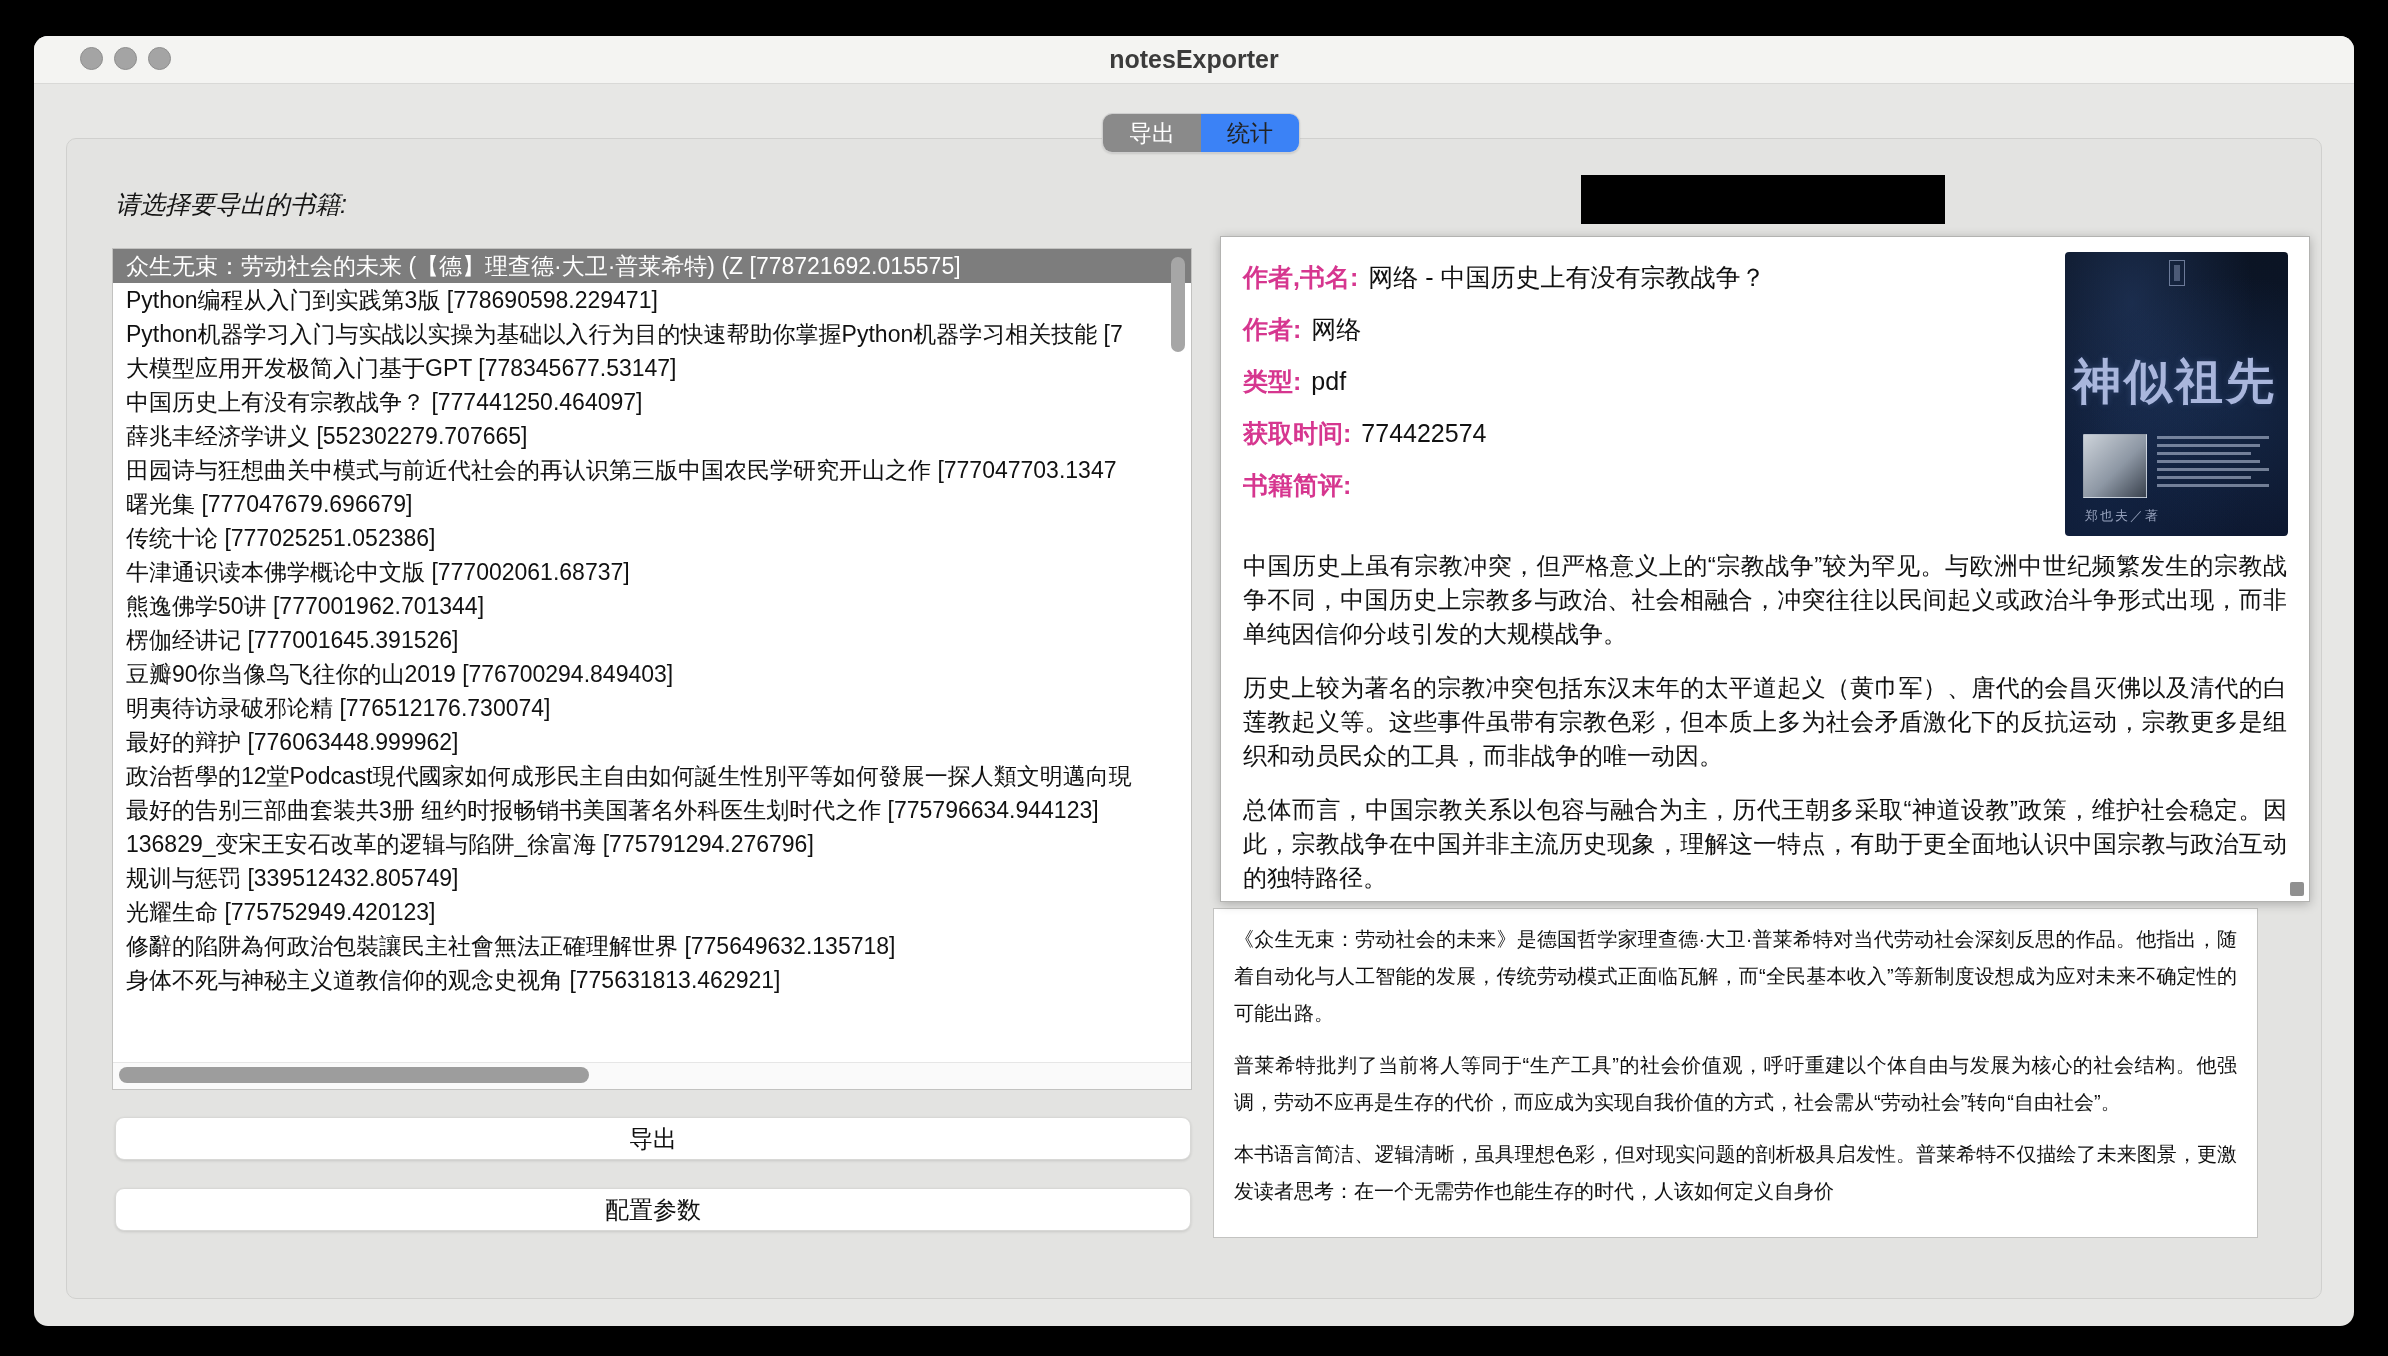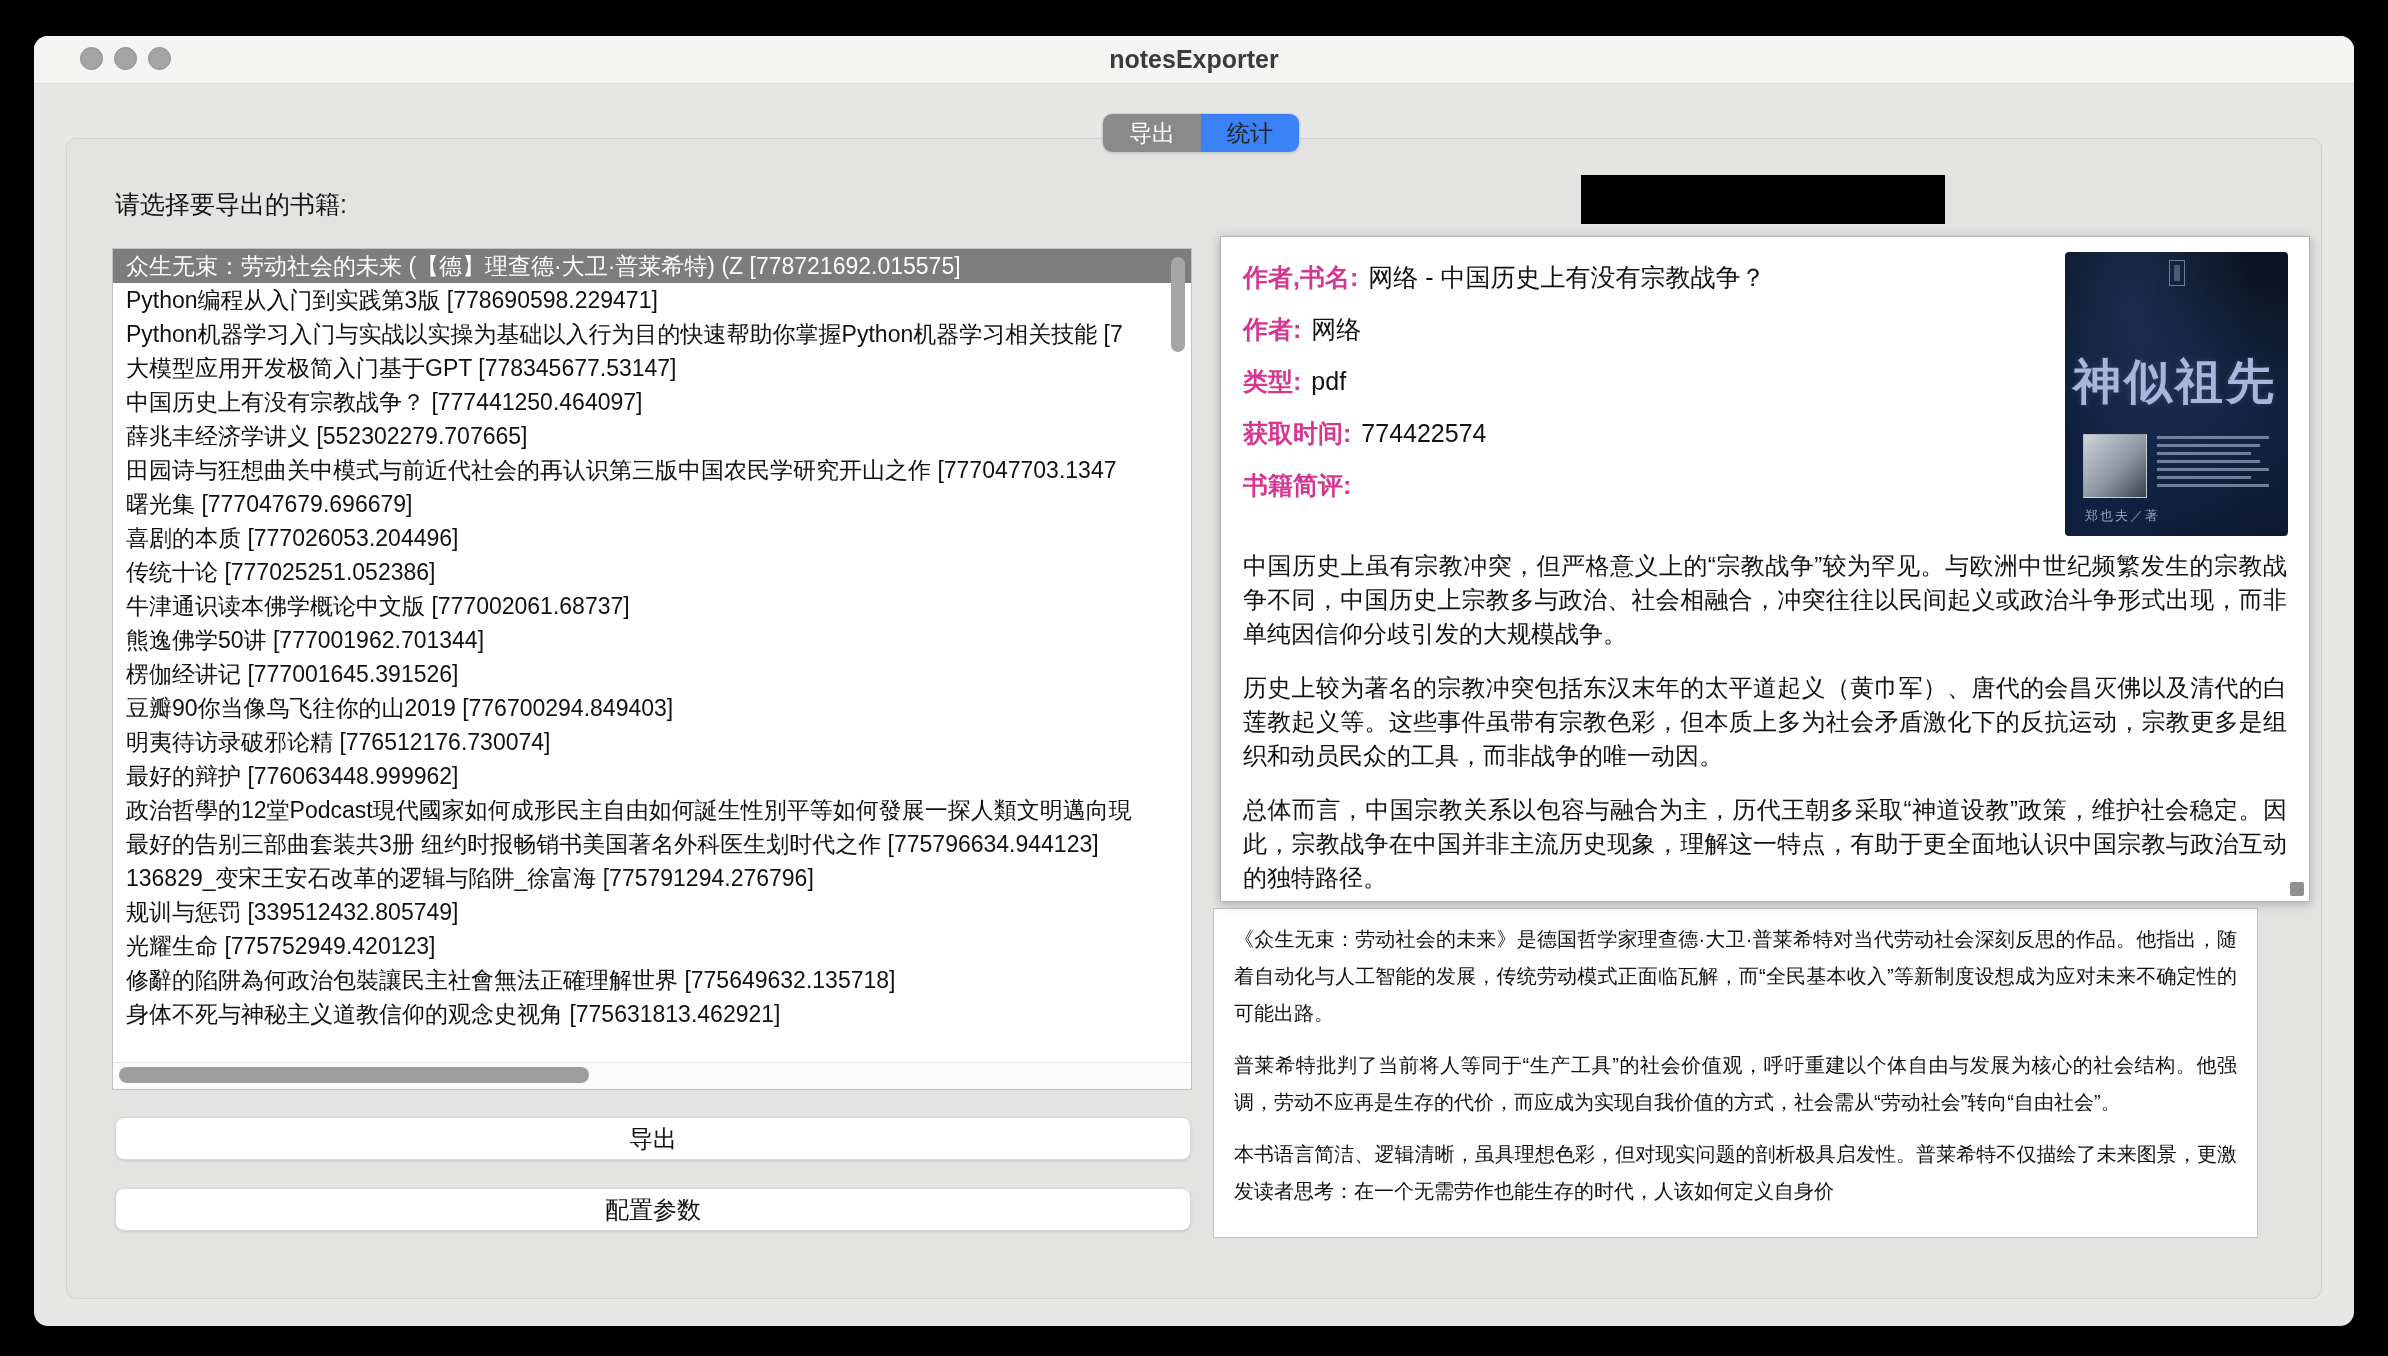--- a/index.html
+++ b/index.html
@@ -21,21 +21,21 @@
   .light.l1{left:46px}.light.l2{left:80px}.light.l3{left:114px}
   
   .tabbar{position:absolute;left:1068px;top:77px;width:196px;height:38px;display:flex;
     border-radius:10px;overflow:hidden;border:1px solid #cecece;box-shadow:0 1px 2px rgba(0,0,0,.12);z-index:5;}
   .tab{flex:1;display:flex;align-items:center;justify-content:center;font-size:23px;background:#3b82f6;color:#222;cursor:default;}
   .tab.selected{background:#8a8a8a;color:#fff;}
   
   .groupbox{position:absolute;left:32px;top:102px;width:2256px;height:1161px;background:#e3e3e1;
     border:1px solid #d0d0ce;border-radius:10px;box-sizing:border-box;}
   
-  .select-label{position:absolute;left:81px;top:152px;font-size:25px;color:#141414;}
+  .select-label{position:absolute;left:81px;top:152px;font-size:25px;color:#141414;font-style:italic;}
   .listbox{position:absolute;left:78px;top:212px;width:1080px;height:842px;background:#fff;
     border:1px solid #c2c2c0;box-sizing:border-box;overflow:hidden;}
   .rows{position:absolute;left:0;top:0;right:0;height:816px;overflow:hidden;}
   .row{height:34px;line-height:34px;font-size:23px;color:#111;padding-left:13px;white-space:nowrap;overflow:hidden;}
   .row.selected{background:#7d7d7d;color:#fff;}
   .vscroll-thumb{position:absolute;right:6px;top:8px;width:14px;height:95px;border-radius:7px;background:#a6a6a6;}
   .hscroll{position:absolute;left:0;right:0;bottom:0;height:26px;background:#fafafa;border-top:1px solid #e6e6e6;}
   .hscroll-thumb{position:absolute;left:6px;top:4px;width:470px;height:16px;border-radius:8px;background:#9d9d9d;}
   .mac-btn{position:absolute;left:81px;width:1076px;height:43px;background:#fff;border:1px solid #d8d8d6;
     border-radius:9px;box-sizing:border-box;display:flex;align-items:center;justify-content:center;
@@ -102,21 +102,20 @@
   <div class="listbox">
     <div class="rows">
         <div class="row selected">众生无束：劳动社会的未来 (【德】理查德·大卫·普莱希特) (Z [778721692.015575]</div>
         <div class="row">Python编程从入门到实践第3版 [778690598.229471]</div>
         <div class="row">Python机器学习入门与实战以实操为基础以入行为目的快速帮助你掌握Python机器学习相关技能 [7</div>
         <div class="row">大模型应用开发极简入门基于GPT [778345677.53147]</div>
         <div class="row">中国历史上有没有宗教战争？ [777441250.464097]</div>
         <div class="row">薛兆丰经济学讲义 [552302279.707665]</div>
         <div class="row">田园诗与狂想曲关中模式与前近代社会的再认识第三版中国农民学研究开山之作 [777047703.1347</div>
         <div class="row">曙光集 [777047679.696679]</div>
-        <div class="row">喜剧的本质 [777026053.204496]</div>
         <div class="row">传统十论 [777025251.052386]</div>
         <div class="row">牛津通识读本佛学概论中文版 [777002061.68737]</div>
         <div class="row">熊逸佛学50讲 [777001962.701344]</div>
         <div class="row">楞伽经讲记 [777001645.391526]</div>
         <div class="row">豆瓣90你当像鸟飞往你的山2019 [776700294.849403]</div>
         <div class="row">明夷待访录破邪论精 [776512176.730074]</div>
         <div class="row">最好的辩护 [776063448.999962]</div>
         <div class="row">政治哲學的12堂Podcast現代國家如何成形民主自由如何誕生性別平等如何發展一探人類文明邁向現</div>
         <div class="row">最好的告别三部曲套装共3册 纽约时报畅销书美国著名外科医生划时代之作 [775796634.944123]</div>
         <div class="row">136829_变宋王安石改革的逻辑与陷阱_徐富海 [775791294.276796]</div>

